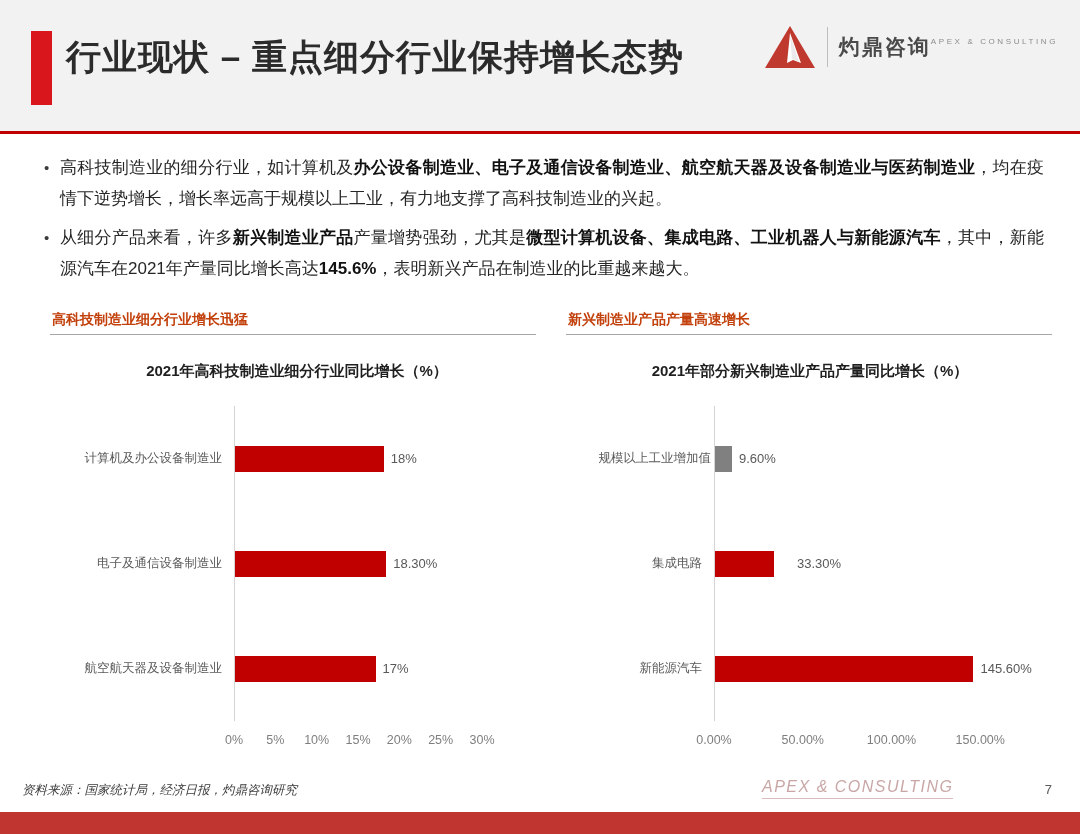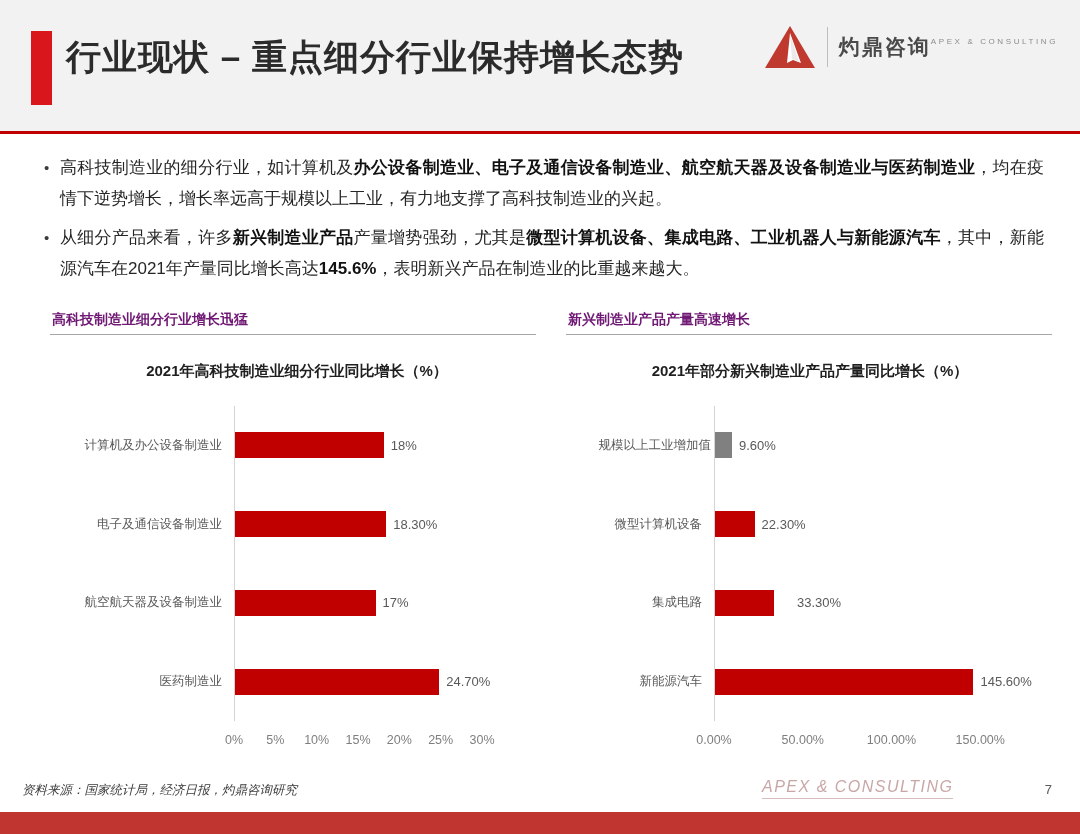--- a/index.html
+++ b/index.html
@@ -109,21 +109,21 @@
     color: #262626;
     text-align: justify;
   }
   .bullet-text b { font-weight: bold; color: #111; }
 
   
   .sec {
     position: absolute;
     font-size: 14px;
     font-weight: bold;
-    color: #701a75;
+    color: #c2410c;
   }
   .sec-left  { left: 52px;  top: 311px; }
   .sec-right { left: 568px; top: 311px; }
   .sec-rule {
     position: absolute;
     height: 1px;
     background: #a6a6a6;
     top: 334px;
   }
   .sec-rule-left  { left: 50px;  width: 486px; }
@@ -285,25 +285,20 @@
         </div>
         <div class="row">
           <div class="cat-label" style="left: 0px; width: 172px;">电子及通信设备制造业</div>
           <div class="bar" style="left: 185px; width: 151.28px; height: 26px; background: rgb(192, 0, 0);"></div>
           <div class="bar-value" style="left: 343.28px;">18.30%</div>
         </div>
         <div class="row">
           <div class="cat-label" style="left: 0px; width: 172px;">航空航天器及设备制造业</div>
           <div class="bar" style="left: 185px; width: 140.533px; height: 26px; background: rgb(192, 0, 0);"></div>
           <div class="bar-value" style="left: 332.533px;">17%</div>
-        </div>
-        <div class="row">
-          <div class="cat-label" style="left: 0px; width: 172px;">医药制造业</div>
-          <div class="bar" style="left: 185px; width: 204.187px; height: 26px; background: rgb(192, 0, 0);"></div>
-          <div class="bar-value" style="left: 396.187px;">24.70%</div>
         </div>
       </div>
   </div>
   <div class="ticks">
       <div class="tick" style="left: 184px;">0%</div>
       <div class="tick" style="left: 225.333px;">5%</div>
       <div class="tick" style="left: 266.667px;">10%</div>
       <div class="tick" style="left: 308px;">15%</div>
       <div class="tick" style="left: 349.333px;">20%</div>
       <div class="tick" style="left: 390.667px;">25%</div>
@@ -315,25 +310,20 @@
   <div class="chart-title">2021年部分新兴制造业产品产量同比增长（%）</div>
   <div class="plot">
     <div class="axis-line" style="left: 154px;"></div>
     <div class="rows">
         <div class="row">
           <div class="cat-label" style="left: 9px; width: 142px;">规模以上工业增加值</div>
           <div class="bar gray" style="left: 155px; width: 17.04px; height: 26px; background: rgb(128, 128, 128);"></div>
           <div class="bar-value" style="left: 179.04px;">9.60%</div>
         </div>
         <div class="row">
-          <div class="cat-label" style="left: 0px; width: 142px;">微型计算机设备</div>
-          <div class="bar" style="left: 155px; width: 39.5825px; height: 26px; background: rgb(192, 0, 0);"></div>
-          <div class="bar-value" style="left: 201.583px;">22.30%</div>
-        </div>
-        <div class="row">
           <div class="cat-label" style="left: 0px; width: 142px;">集成电路</div>
           <div class="bar" style="left: 155px; width: 59.1075px; height: 26px; background: rgb(192, 0, 0);"></div>
           <div class="bar-value" style="left: 237px;">33.30%</div>
         </div>
         <div class="row">
           <div class="cat-label" style="left: 0px; width: 142px;">新能源汽车</div>
           <div class="bar" style="left: 155px; width: 258.44px; height: 26px; background: rgb(192, 0, 0);"></div>
           <div class="bar-value" style="left: 420.44px;">145.60%</div>
         </div>
       </div>

